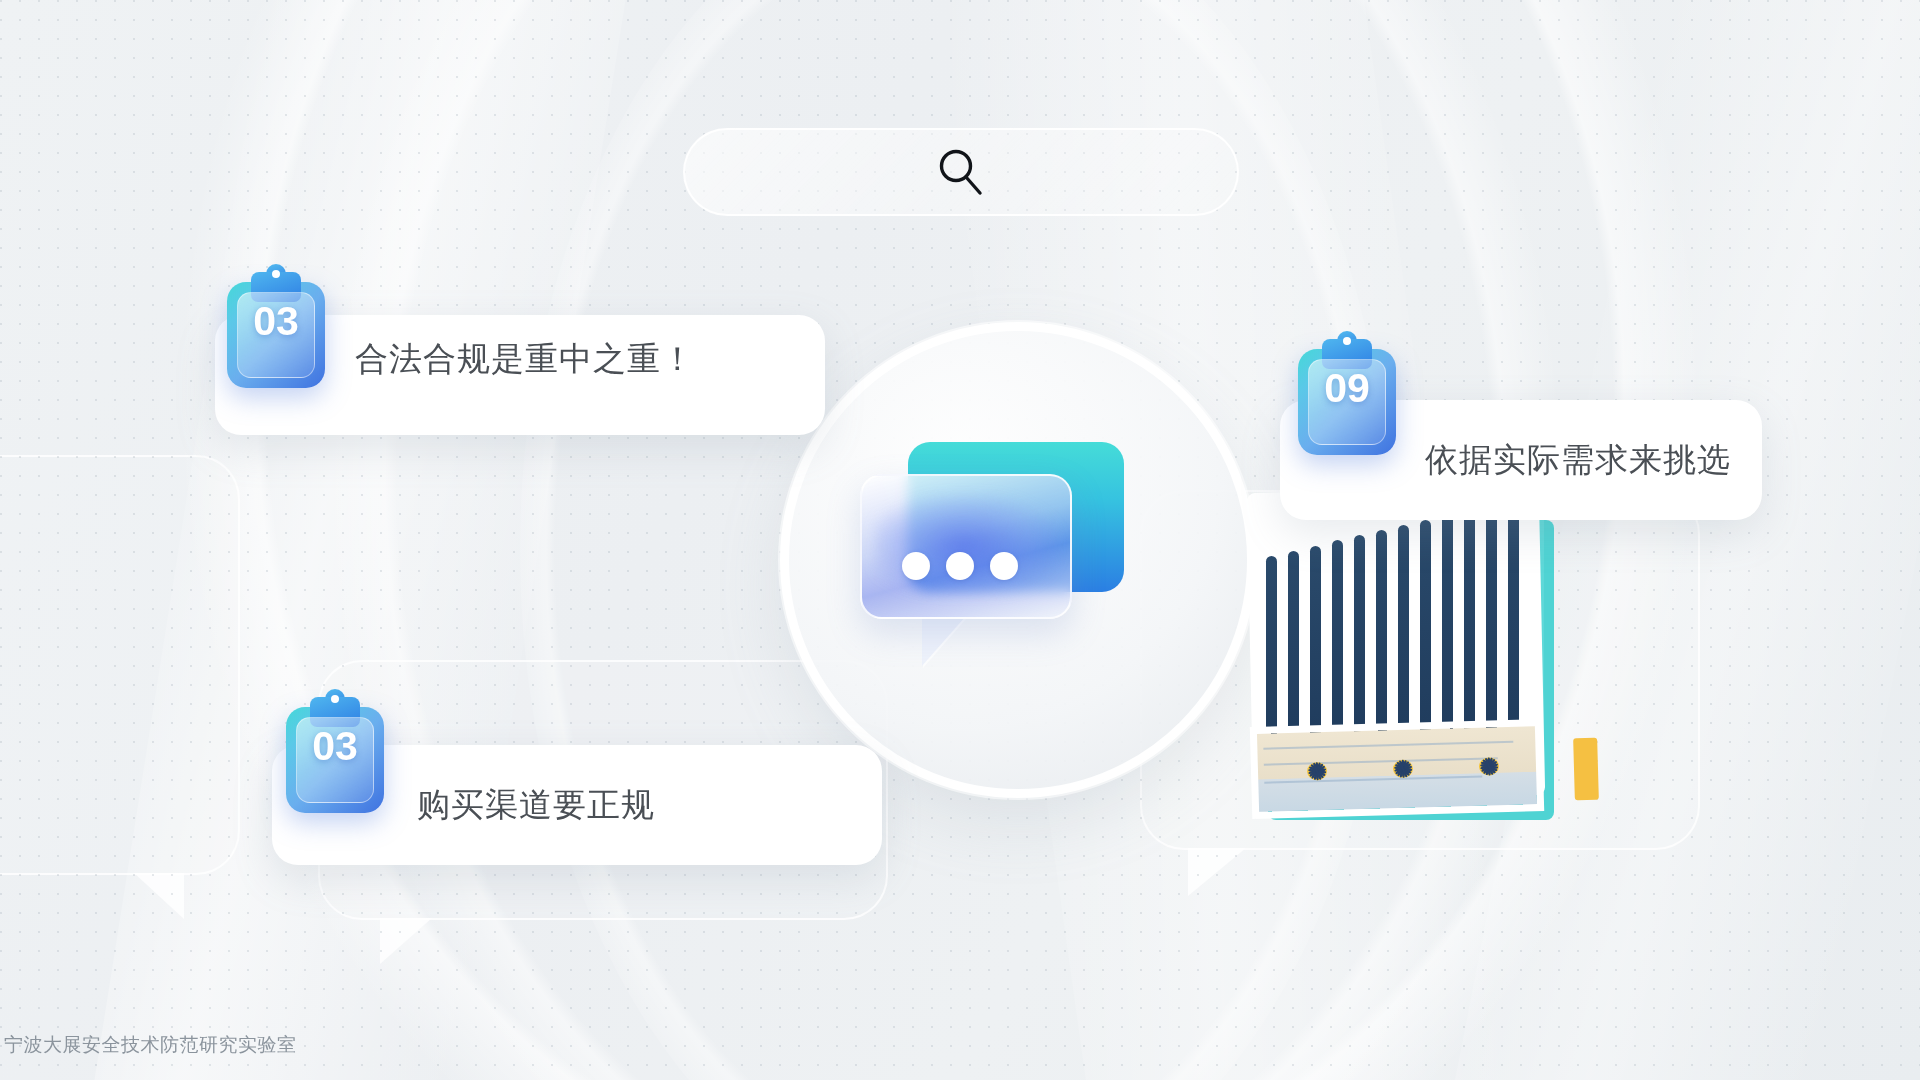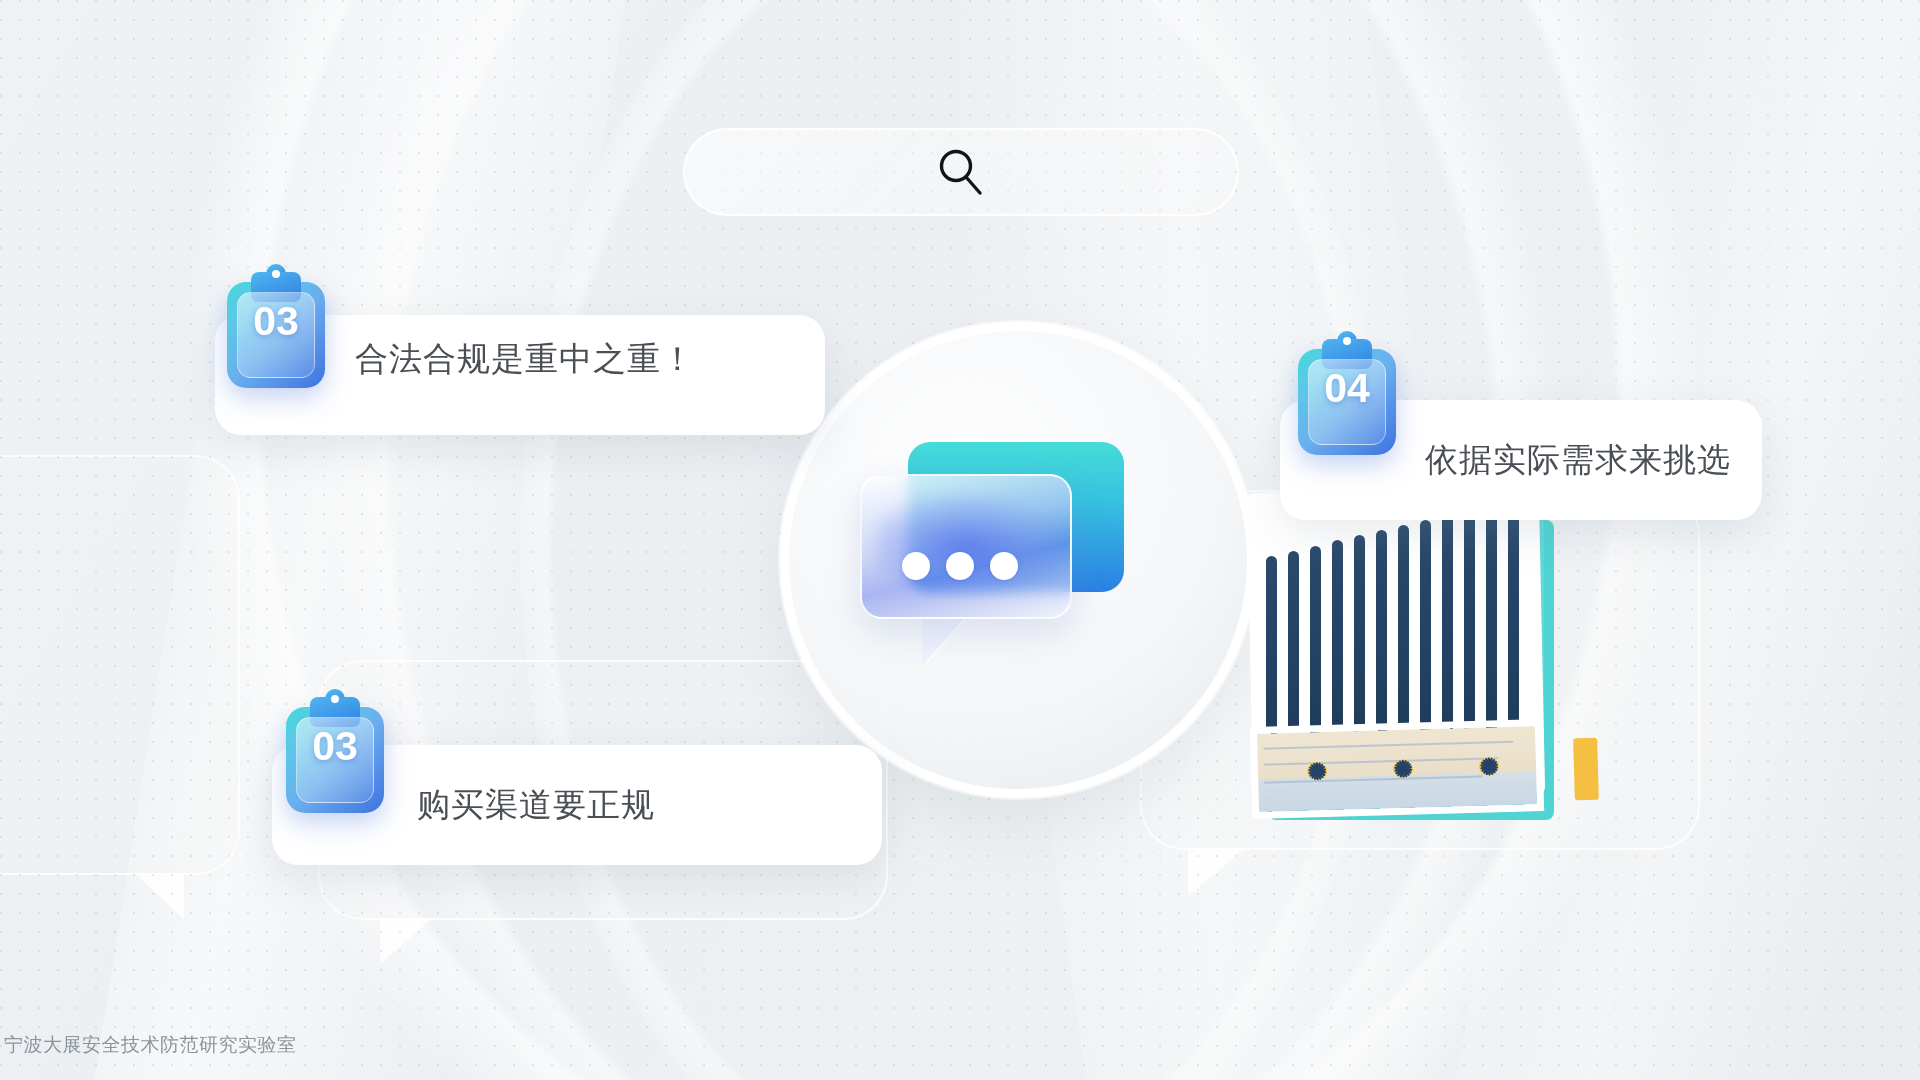--- a/index.html
+++ b/index.html
@@ -393,21 +393,21 @@
   </div>
 
   <div class="tip-card" id="tip-card-02">
     <div class="tip-panel"></div>
     <div class="clip">
       <div class="nub"></div>
         <div class="body"></div>
         <div class="clipper"></div>
       <div class="hole"></div>
         <div class="inner"></div>
-      <div class="num">04</div>
+      <div class="num">09</div>
     </div>
     <div class="tip-text">依据实际需求来挑选</div>
   </div>
 
   <div class="tip-card" id="tip-card-03">
     <div class="tip-panel"></div>
     <div class="clip">
       <div class="nub"></div>
         <div class="body"></div>
         <div class="clipper"></div>

